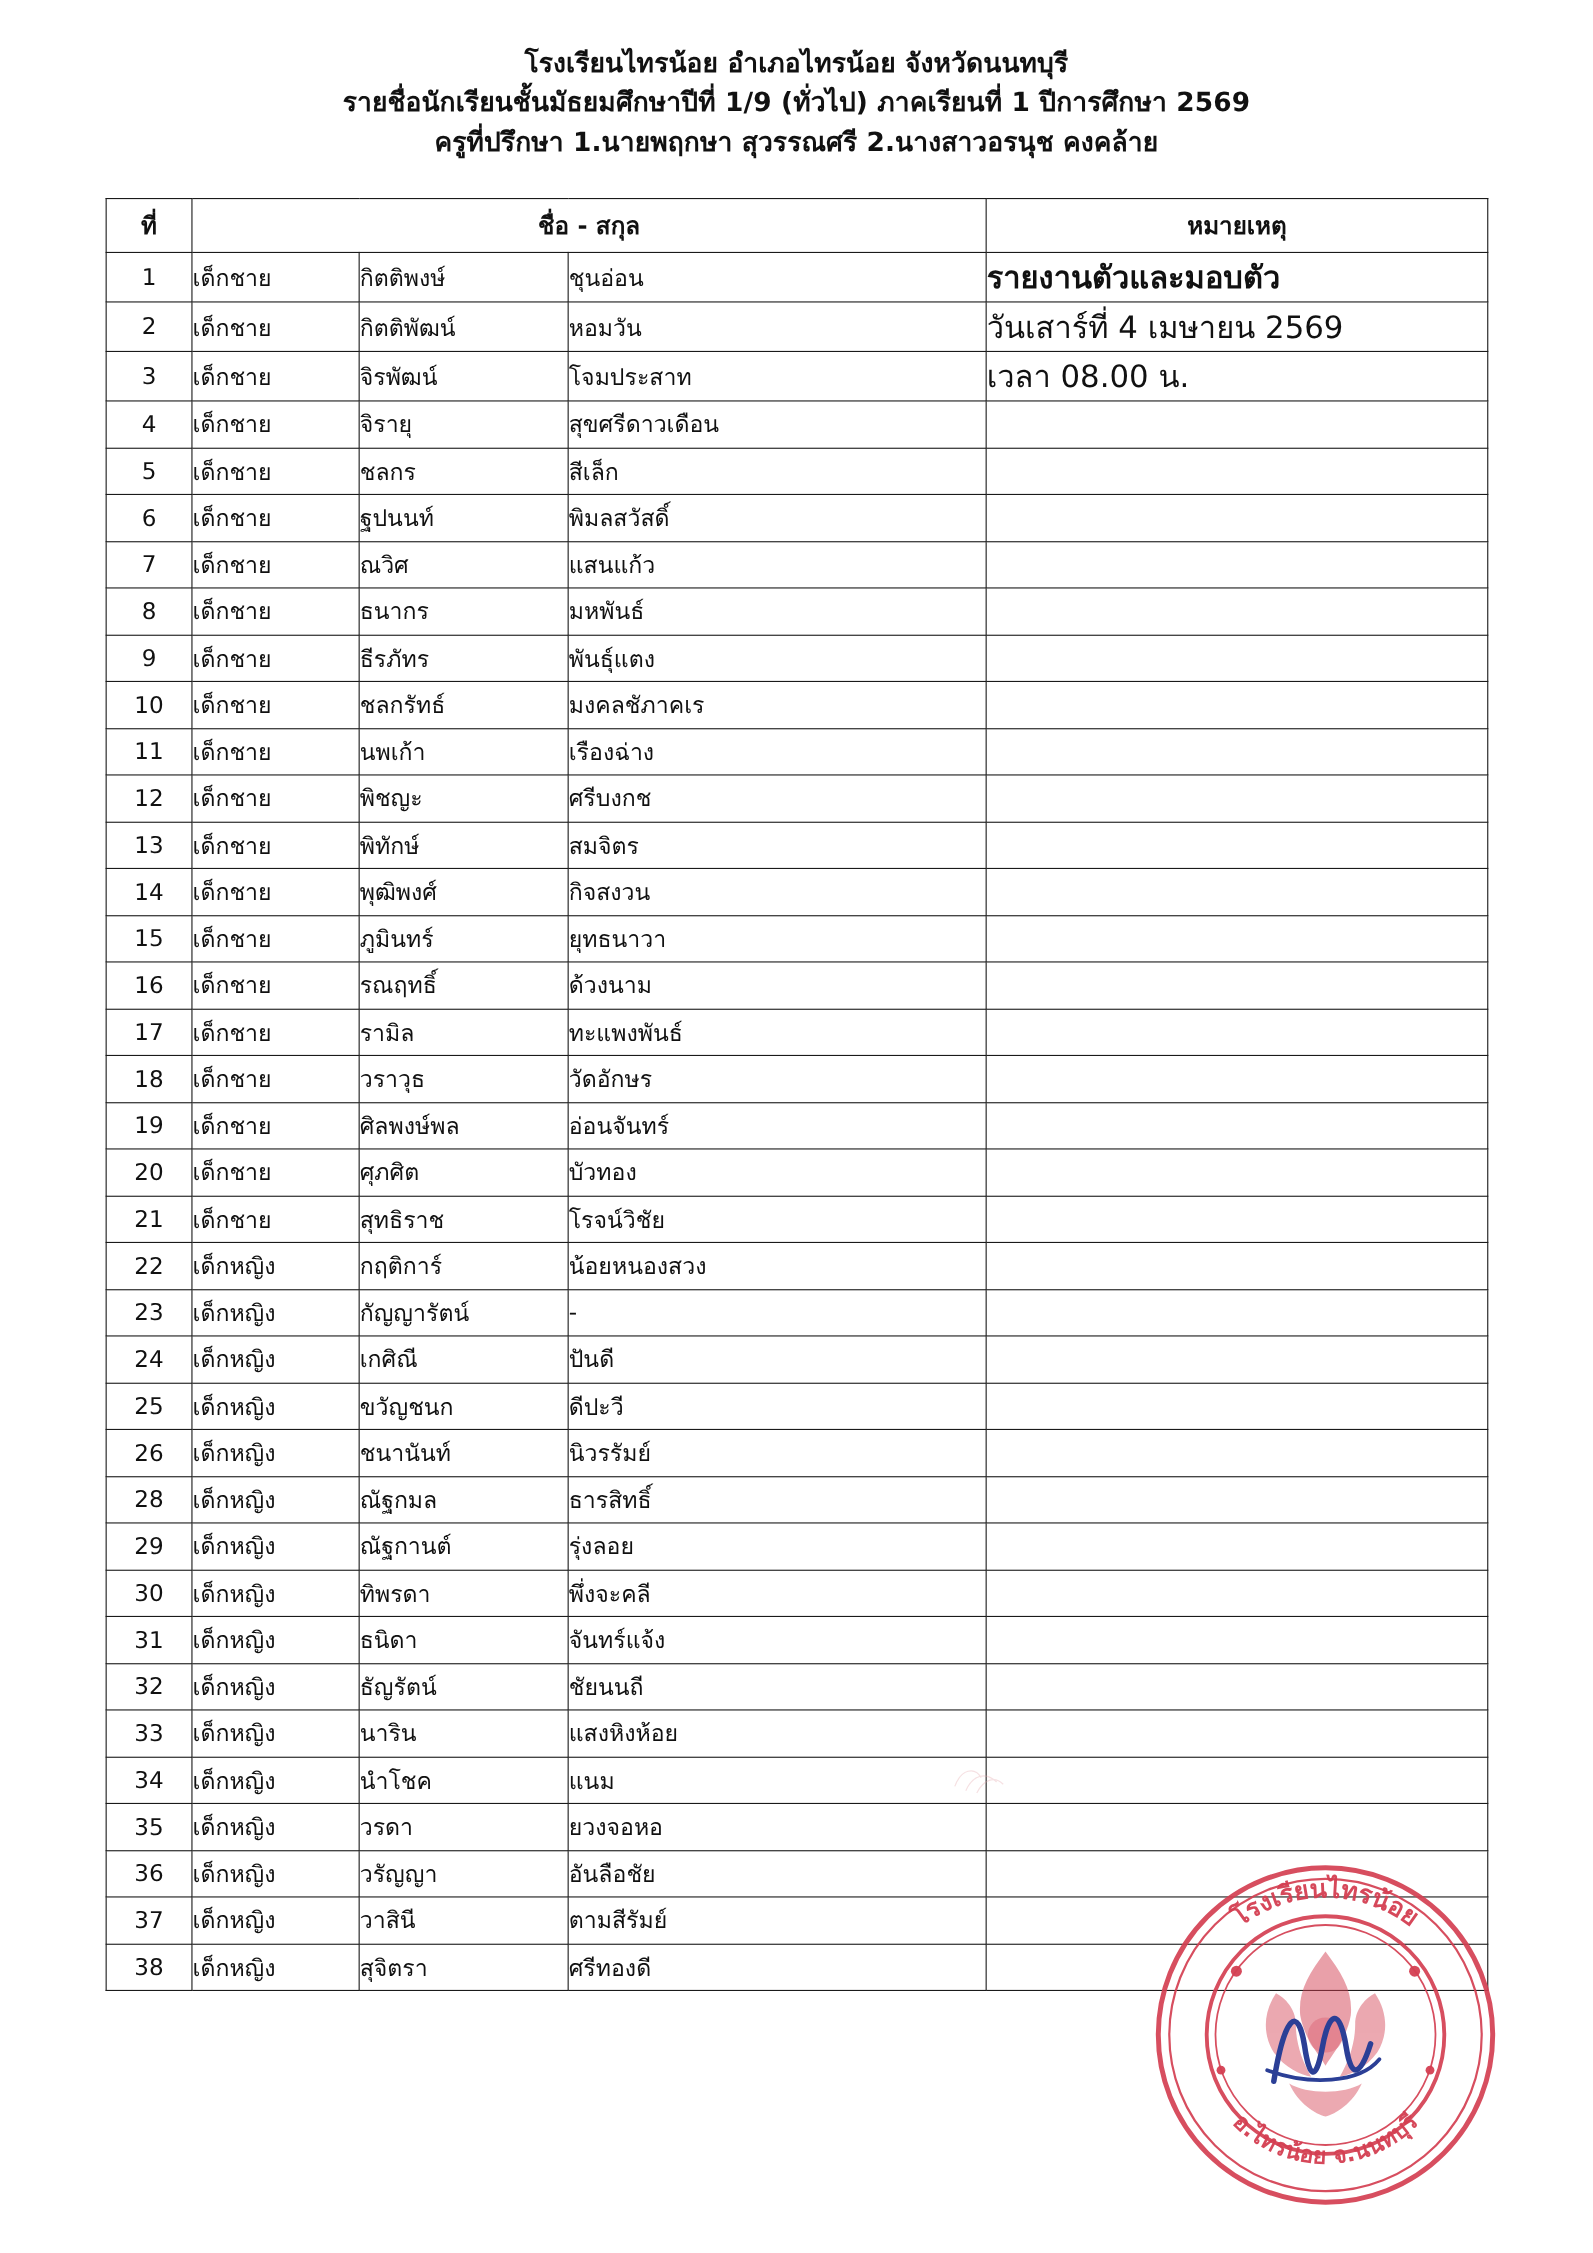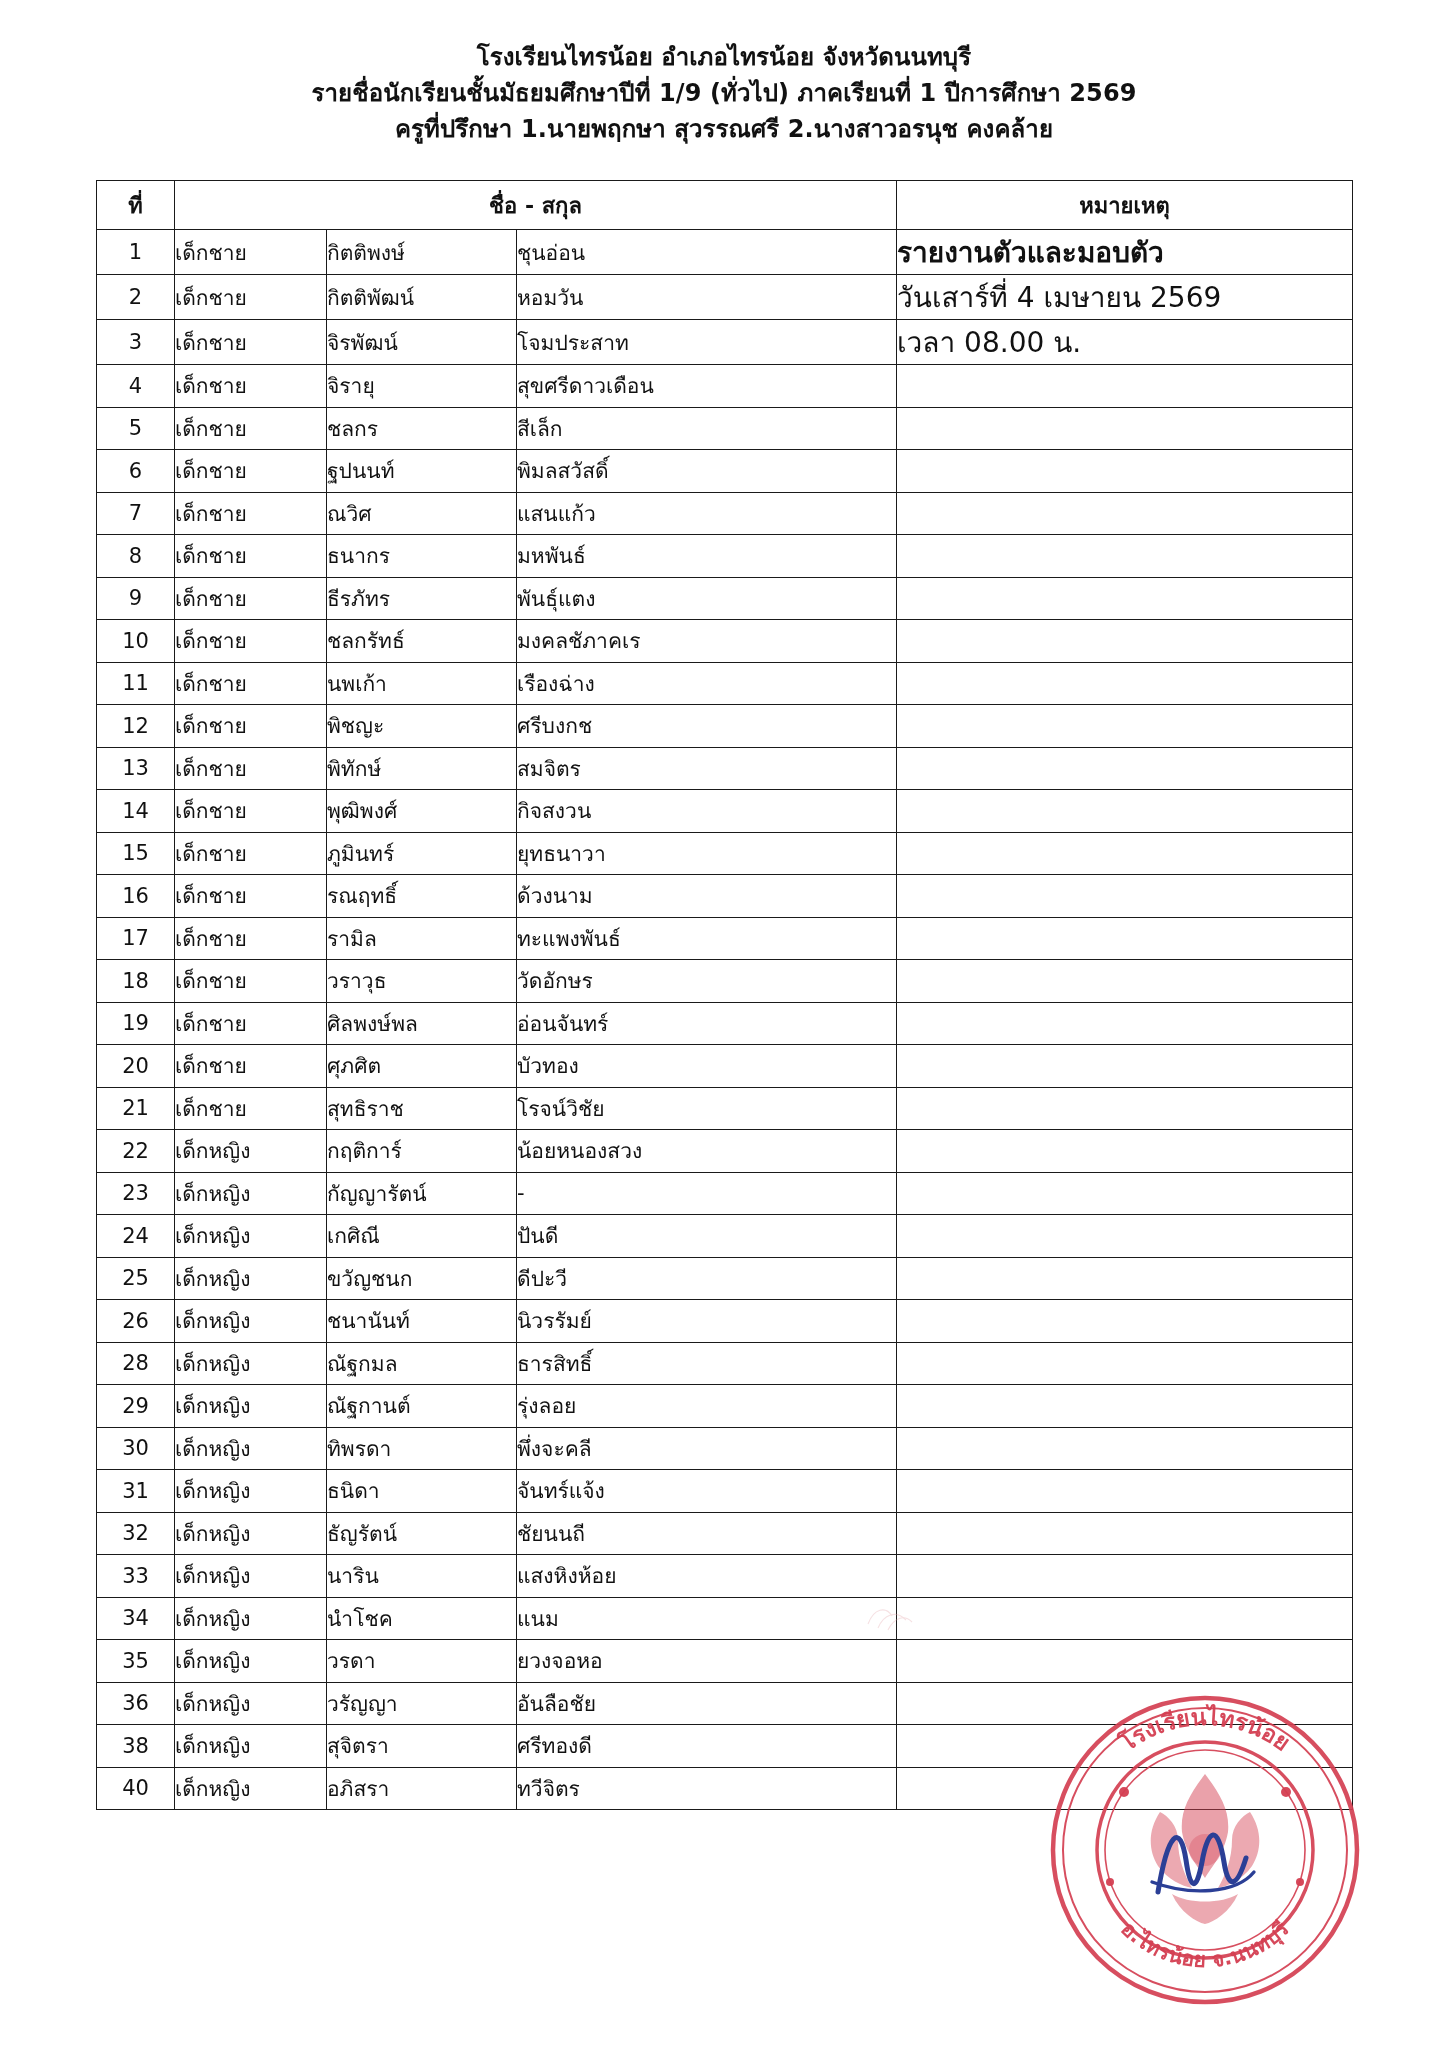--- a/index.html
+++ b/index.html
@@ -342,31 +342,31 @@
           <td class="c-remark"></td>
         </tr>
         <tr>
           <td class="c-no">36</td>
           <td class="c-prefix">เด็กหญิง</td>
           <td class="c-first">วรัญญา</td>
           <td class="c-last">อันลือชัย</td>
           <td class="c-remark"></td>
         </tr>
         <tr>
+          <td class="c-no">37</td>
+          <td class="c-prefix">เด็กหญิง</td>
+          <td class="c-first">วาสินี</td>
+          <td class="c-last">ตามสีรัมย์</td>
+          <td class="c-remark"></td>
+        </tr>
+        <tr>
           <td class="c-no">38</td>
           <td class="c-prefix">เด็กหญิง</td>
           <td class="c-first">สุจิตรา</td>
           <td class="c-last">ศรีทองดี</td>
-          <td class="c-remark"></td>
-        </tr>
-        <tr>
-          <td class="c-no">40</td>
-          <td class="c-prefix">เด็กหญิง</td>
-          <td class="c-first">อภิสรา</td>
-          <td class="c-last">ทวีจิตร</td>
           <td class="c-remark"></td>
         </tr>
       </tbody>
   </table>
 
   <div class="faint-mark">
     <svg width="56" height="34" viewBox="0 0 56 34">
       <g fill="none" stroke="#e3a6ac" stroke-width="1.1" opacity="0.75">
         <path d="M6 24 C12 8, 24 6, 30 16"></path>
         <path d="M16 28 C22 14, 34 10, 44 20"></path>

